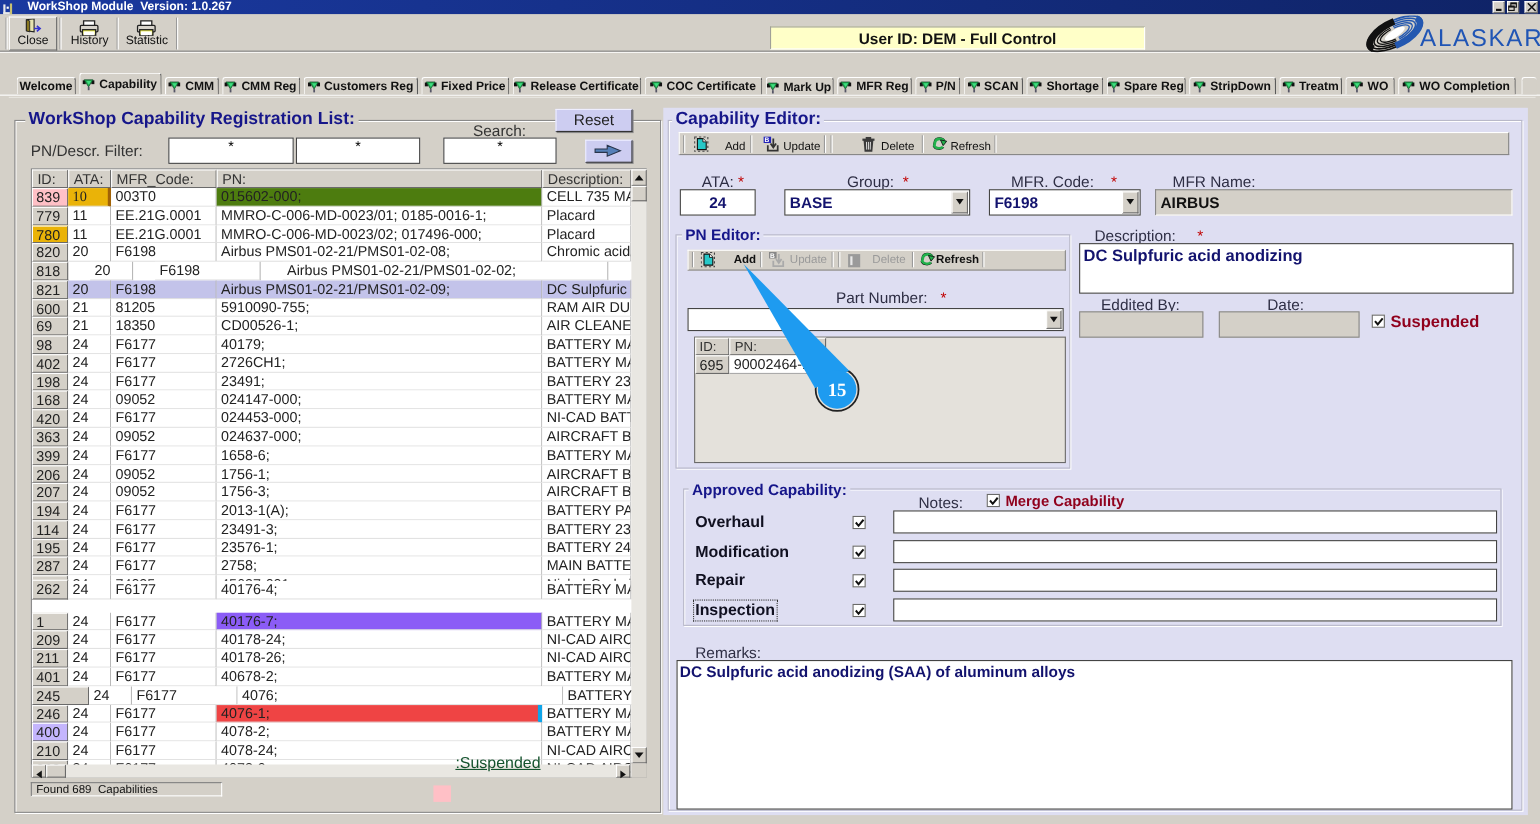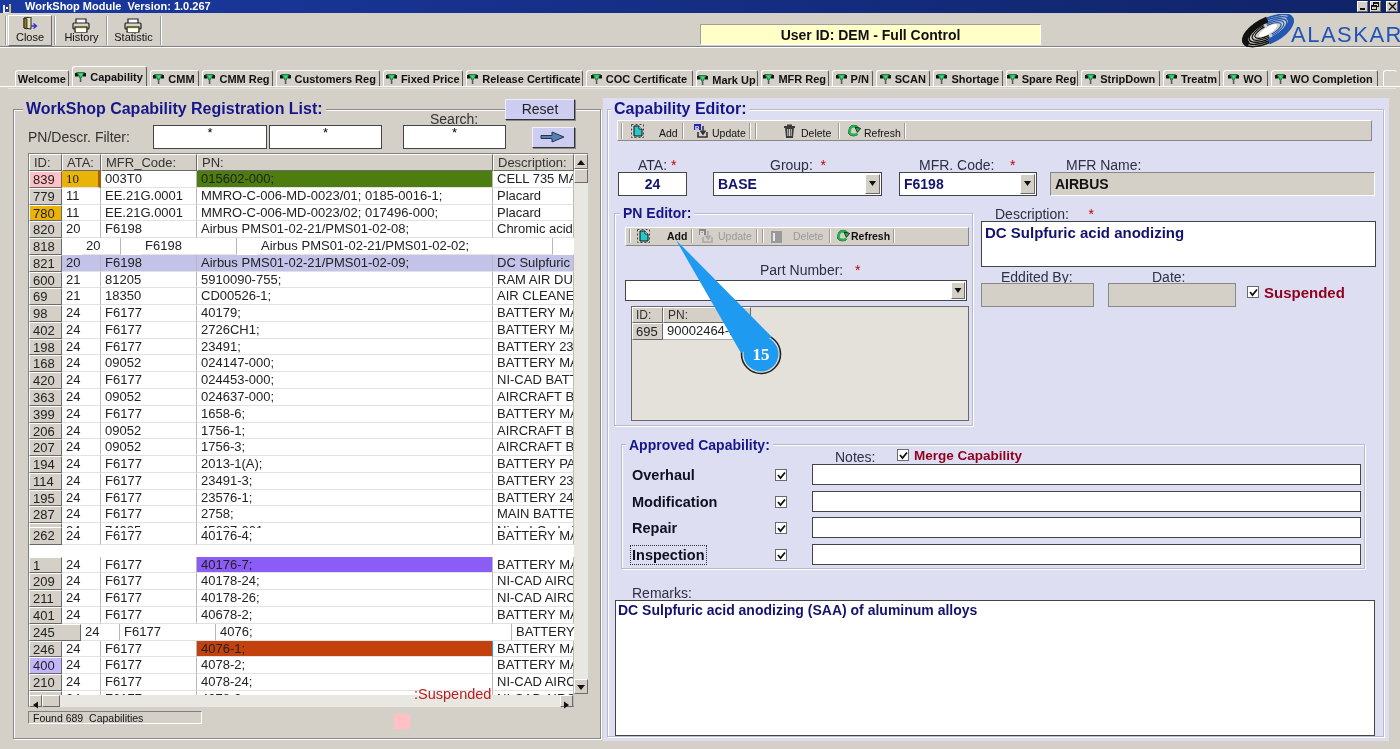--- a/index.html
+++ b/index.html
@@ -533,21 +533,21 @@
       <div style="width:39px;flex:none;background:#fff;border-right:1px solid #B8B8B8;border-bottom:1px solid #E2E2E2;font-size:13px;color:#222;padding-left:4px;line-height:16px;overflow:hidden;white-space:nowrap;">24</div>
       <div style="width:96px;flex:none;background:#fff;border-right:1px solid #B8B8B8;border-bottom:1px solid #E2E2E2;font-size:13px;color:#222;padding-left:4px;line-height:16px;overflow:hidden;white-space:nowrap;">F6177</div>
       <div style="width:296px;flex:none;background:#fff;border-right:1px solid #B8B8B8;border-bottom:1px solid #E2E2E2;font-size:13px;color:#222;padding-left:4px;line-height:16px;overflow:hidden;white-space:nowrap;">4076;</div>
       <div style="width:81px;flex:none;background:#fff;border-right:1px solid #B8B8B8;border-bottom:1px solid #E2E2E2;font-size:13px;color:#222;padding-left:4px;line-height:16px;overflow:hidden;white-space:nowrap;">BATTERY MAI</div>
       <div style="flex:1;background:#fff;"></div>
     </div>
     <div style="display:flex;height:16.77px;position:absolute;top:486.55999999999983px;left:0;width:560px;">
       <div style="width:33px;flex:none;background:#D4D0C8;border-top:1px solid #fff;border-left:1px solid #fff;border-right:1px solid #6a6a6a;border-bottom:1px solid #6a6a6a;font-size:13px;color:#222;padding-left:3px;line-height:16px;">246</div>
       <div style="width:39px;flex:none;background:#fff;border-right:1px solid #B8B8B8;border-bottom:1px solid #E2E2E2;font-size:13px;color:#222;padding-left:4px;line-height:16px;overflow:hidden;white-space:nowrap;">24</div>
       <div style="width:96px;flex:none;background:#fff;border-right:1px solid #B8B8B8;border-bottom:1px solid #E2E2E2;font-size:13px;color:#222;padding-left:4px;line-height:16px;overflow:hidden;white-space:nowrap;">F6177</div>
-      <div style="width:296px;flex:none;background:#c2410c;border-right:1px solid #0ea5e9;border-bottom:1px solid #E2E2E2;font-size:13px;color:#222;padding-left:4px;line-height:16px;overflow:hidden;white-space:nowrap;">4076-1;</div>
+      <div style="width:296px;flex:none;background:#ef4444;border-right:4px solid #0ea5e9;border-bottom:1px solid #E2E2E2;font-size:13px;color:#222;padding-left:4px;line-height:16px;overflow:hidden;white-space:nowrap;">4076-1;</div>
       <div style="width:81px;flex:none;background:#fff;border-right:1px solid #B8B8B8;border-bottom:1px solid #E2E2E2;font-size:13px;color:#222;padding-left:4px;line-height:16px;overflow:hidden;white-space:nowrap;">BATTERY MAI</div>
       <div style="flex:1;background:#fff;"></div>
     </div>
     <div style="display:flex;height:16.77px;position:absolute;top:503.3299999999998px;left:0;width:560px;">
       <div style="width:33px;flex:none;background:#c4b5fd;border-top:1px solid #fff;border-left:1px solid #fff;border-right:1px solid #6a6a6a;border-bottom:1px solid #6a6a6a;font-size:13px;color:#222;padding-left:3px;line-height:16px;">400</div>
       <div style="width:39px;flex:none;background:#fff;border-right:1px solid #B8B8B8;border-bottom:1px solid #E2E2E2;font-size:13px;color:#222;padding-left:4px;line-height:16px;overflow:hidden;white-space:nowrap;">24</div>
       <div style="width:96px;flex:none;background:#fff;border-right:1px solid #B8B8B8;border-bottom:1px solid #E2E2E2;font-size:13px;color:#222;padding-left:4px;line-height:16px;overflow:hidden;white-space:nowrap;">F6177</div>
       <div style="width:296px;flex:none;background:#fff;border-right:1px solid #B8B8B8;border-bottom:1px solid #E2E2E2;font-size:13px;color:#222;padding-left:4px;line-height:16px;overflow:hidden;white-space:nowrap;">4078-2;</div>
       <div style="width:81px;flex:none;background:#fff;border-right:1px solid #B8B8B8;border-bottom:1px solid #E2E2E2;font-size:13px;color:#222;padding-left:4px;line-height:16px;overflow:hidden;white-space:nowrap;">BATTERY MAI</div>
       <div style="flex:1;background:#fff;"></div>
@@ -583,21 +583,21 @@
 <div class="abs bevel" style="left:29px;top:695px;width:13px;height:12px;background:#D4D0C8;"><svg width="11" height="10">
       <path d="M3 5 L8 1.5 L8 8.5 Z" fill="#111"></path>
     </svg></div>
 <div class="abs bevel" style="left:42px;top:695px;width:18px;height:12px;background:#D4D0C8;"></div>
 <div class="abs bevel" style="left:560px;top:695px;width:13px;height:12px;background:#D4D0C8;"><svg width="11" height="10">
       <path d="M8 5 L3 1.5 L3 8.5 Z" fill="#111"></path>
     </svg></div>
 
 <div class="abs" style="left:28px;top:711px;width:174px;height:13px;border:1px solid #808080;border-right-color:#fff;border-bottom-color:#fff;font-size:10.5px;color:#111;line-height:12px;padding-left:4px;background:#D4D0C8;white-space:nowrap;">Found 689&nbsp; Capabilities</div>
 <div class="abs" style="left:394px;top:714px;width:16px;height:15px;background:#FFC0C6;"></div>
-<div class="abs" style="left:414px;top:686px;font-size:14.5px;color:#b91c1c;">:Suspended</div>
+<div class="abs" style="left:414px;top:686px;font-size:14.5px;color:#14532d;text-decoration:underline;">:Suspended</div>
 
 <div class="abs" style="left:603px;top:98px;width:786px;height:643px;background:#DEDEF2;"></div>
 <div class="abs" style="left:607px;top:109px;width:777px;height:628px;border:1px solid #B9B9C9;box-shadow:1px 1px 0 #fff, inset 1px 1px 0 #fff;"></div>
 <div class="abs navy" style="left:611px;top:100px;background:#DEDEF2;padding:0 3px;font-size:16px;">Capability Editor:</div>
 <div class="abs" style="left:617px;top:120px;width:755px;height:21px;background:#D4D0C8;border:1px solid #fff;border-right:1px solid #888;border-bottom:1px solid #888;"></div>
 <div class="abs" style="left:621px;top:123px;width:1px;height:16px;background:#9a9a9a;"></div>
 <div class="abs" style="left:622px;top:123px;width:1px;height:16px;background:#fff;"></div>
 <svg width="14" height="16" class="abs" style="left:631px;top:123px;">
     <rect x="0.5" y="1.5" width="12" height="13" fill="none" stroke="#444" stroke-dasharray="2 2"></rect>
     <path d="M3 3 L8 3 L11 6 L11 13 L3 13 Z" fill="#27C8C8" stroke="#111" stroke-width="1"></path>

